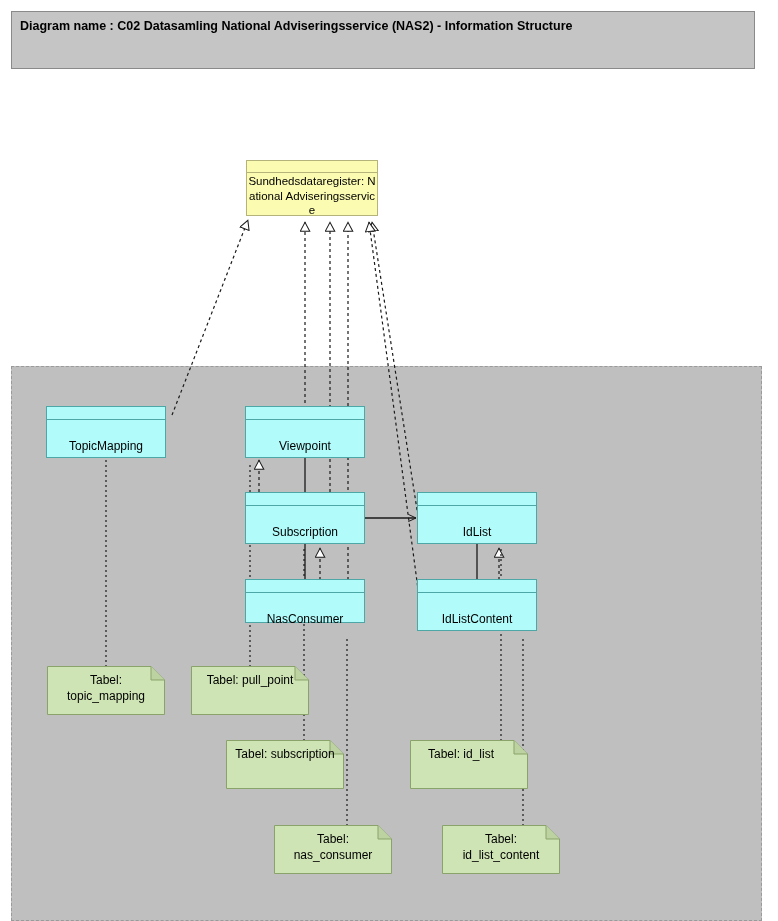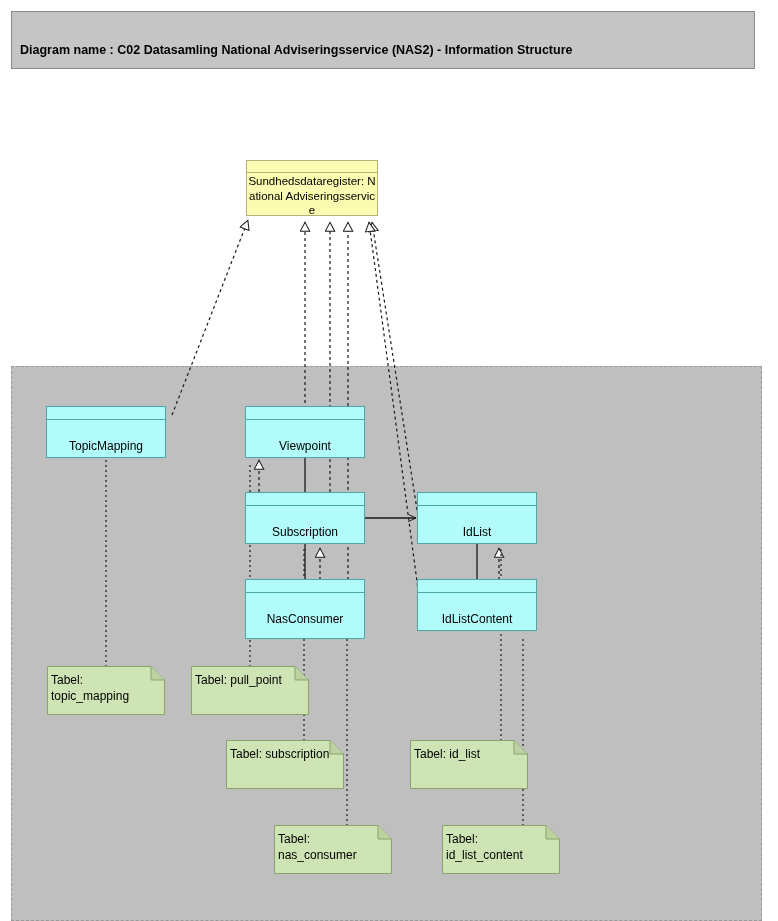--- a/index.html
+++ b/index.html
@@ -31,21 +31,20 @@
     box-sizing: border-box;
     padding: 6px 0 0 8px;
   }
   .title-line {
     display: block;
     font-size: 12.5px;
     font-weight: bold;
     color: #000000;
     line-height: 17px;
     white-space: pre;
-    margin-top: 24px;
   }
 
   
   #connectors {
     position: absolute;
     left: 0;
     top: 0;
     width: 778px;
     height: 921px;
     pointer-events: none;
@@ -167,20 +166,21 @@
     position: absolute;
     left: 0;
     top: 0;
     overflow: visible;
   }
   .note .ntext {
     position: absolute;
     left: 4px;
     right: 4px;
     top: 6px;
+    text-align: center;
     font-size: 12px;
     color: #000000;
     line-height: 16px;
   }
 </style>
 </head>
 <body>
 
 <div id="canvas">
 
@@ -296,21 +296,21 @@
   <div class="entity" style="left:245px; top:492px; width:120px; height:52px;">
     <div class="strip"></div>
     <div class="ename">Subscription</div>
   </div>
 
   <div class="entity" style="left:417px; top:492px; width:120px; height:52px;">
     <div class="strip"></div>
     <div class="ename">IdList</div>
   </div>
 
-  <div class="entity" style="left:245px; top:579px; width:120px; height:60px;">
+  <div class="entity" style="left:245px; top:579px; width:120px; height:44px;">
     <div class="strip"></div>
     <div class="ename">NasConsumer</div>
   </div>
 
   <div class="entity" style="left:417px; top:579px; width:120px; height:52px;">
     <div class="strip"></div>
     <div class="ename">IdListContent</div>
   </div>
 
   <div class="note" style="left:47px; top:666px; width:118px; height:49px;">

